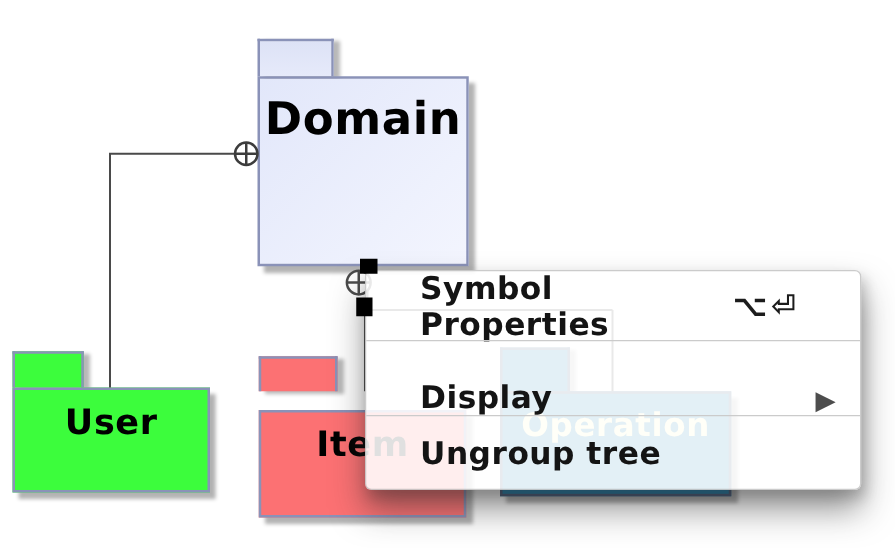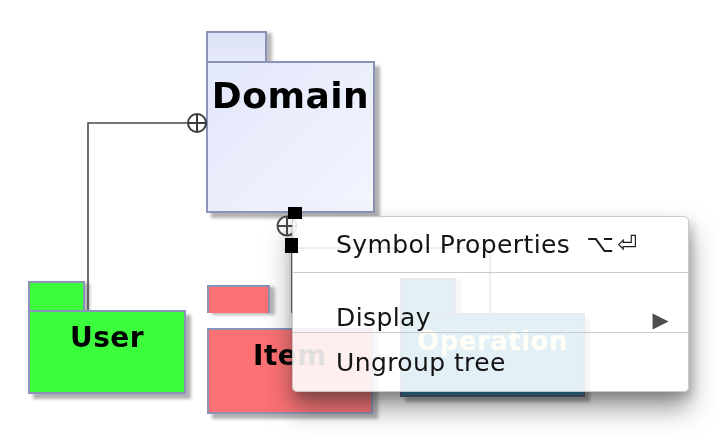--- a/index.html
+++ b/index.html
@@ -16,21 +16,21 @@
   .pkg .label{font-weight:bold;color:#000;letter-spacing:0.5px;}
 
   
   .pkg-domain{left:206px;top:31px;width:169px;height:182px;}
   .pkg-domain .tab{width:61px;height:30px;background:linear-gradient(to bottom,#dde2f6,#e6eafa);}
   .pkg-domain .body{top:30px;width:169px;height:152px;
                     background:linear-gradient(135deg,#e2e7fa 0%,#eef1fd 70%,#f3f5fe 100%);}
   .pkg-domain .label{font-size:36px;padding-top:12px;}
 
   
-  .pkg-user{left:28px;top:281px;width:168px;height:113px;}
+  .pkg-user{left:10px;top:281px;width:168px;height:113px;}
   .pkg-user .tab{width:57px;height:29px;background:#3cfd3c;}
   .pkg-user .body{top:29px;width:158px;height:84px;background:#3cfd3c;}
   .pkg-user .label{font-size:28px;padding-top:9px;}
 
   
   .pkg-item{left:207px;top:285px;width:166px;height:114px;}
   .pkg-item .tab{width:63px;height:28px;background:#fc7173;}
   .pkg-item .body{top:43px;width:166px;height:86px;background:#fc7173;}
   .pkg-item .label{font-size:28px;padding-top:9px;}
 
@@ -46,21 +46,21 @@
   
   .handle{position:absolute;background:#000;z-index:6;}
   .handle-a{left:288px;top:207px;width:14px;height:12px;}
   .handle-b{left:285px;top:238px;width:13px;height:15px;}
 
   
   #context-menu{position:absolute;left:292px;top:216px;width:397px;height:176px;z-index:5;
                 background:rgba(255,255,255,0.88);
                 border:1px solid rgba(160,160,160,0.55);border-radius:5px;
                 box-shadow:0 16px 26px rgba(45,45,45,0.50),3px 6px 10px rgba(0,0,0,0.18);
-                display:flex;flex-direction:column;box-sizing:border-box;}
+                display:flex;flex-direction:column;box-sizing:border-box;font-weight:bold;}
   .menu-item{display:flex;align-items:center;padding:0 17px 0 43px;
              font-size:25px;color:#141414;letter-spacing:0.4px;cursor:default;}
   .menu-item .grow{flex:1;}
   .mi-1{height:55px;}
   .mi-2{height:60px;align-items:flex-end;}
   .mi-3{height:58px;}
   .menu-sep{height:1px;background:#cbcbcb;margin:0;}
   .shortcut{font-size:24px;color:#1c1c1c;margin-right:31px;letter-spacing:3px;}
   .submenu-arrow{font-size:21px;color:#4d4d4d;margin-right:2px;}
 </style>

